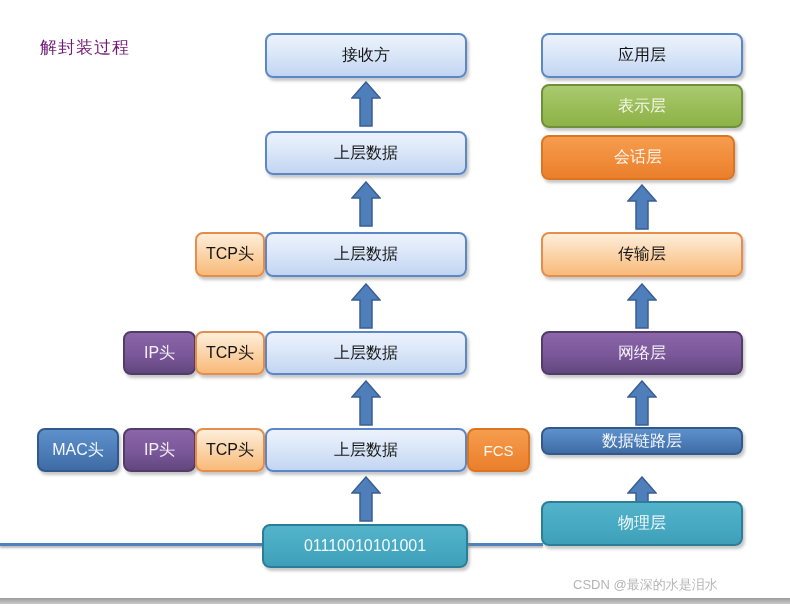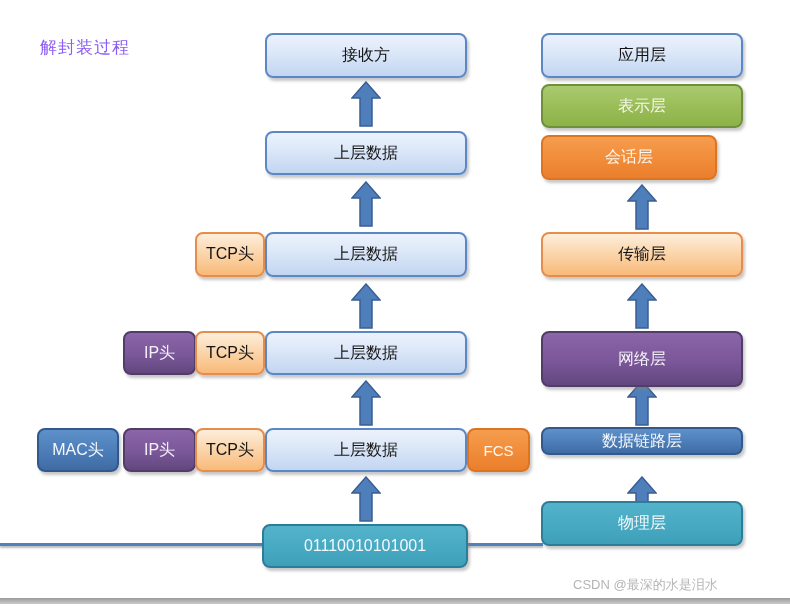--- a/index.html
+++ b/index.html
@@ -35,21 +35,21 @@
   .green{
     background:linear-gradient(180deg,#a9ca6e 0%,#9abc57 55%,#8cb348 100%);
     border:2px solid #6f8f3a;color:#f4f8ea;
   }
   .teal{
     background:linear-gradient(180deg,#53b3ca 0%,#47a9c2 55%,#3f9fb8 100%);
     border:2px solid #2c7d97;color:#f4fafc;
   }
   .arrow{position:absolute;width:30px;height:46px;z-index:1;}
   #title{
-    position:absolute;left:40px;top:36px;font-size:17px;color:#8b5cf6;
+    position:absolute;left:40px;top:36px;font-size:17px;color:#701a75;
     letter-spacing:1px;z-index:2;
   }
   #wire{
     position:absolute;left:0;top:543px;width:543px;height:3px;
     background:#4f81bd;box-shadow:0 2px 2px rgba(140,140,140,0.6);z-index:1;
   }
   #bottom-bar{
     position:absolute;left:0;top:598px;width:790px;height:6px;
     background:linear-gradient(180deg,#9b9b9b 0%,#c9c9c9 100%);z-index:2;
   }
@@ -97,23 +97,23 @@
   </svg>
   <svg class="arrow" style="left:351px;top:380px;" viewBox="0 0 30 46">
     <polygon points="15,1 1,17 9,17 9,45 21,45 21,17 29,17" fill="#4f7fba" stroke="#3a5f94" stroke-width="1.5"></polygon>
   </svg>
   <svg class="arrow" style="left:351px;top:476px;" viewBox="0 0 30 46">
     <polygon points="15,1 1,17 9,17 9,45 21,45 21,17 29,17" fill="#4f7fba" stroke="#3a5f94" stroke-width="1.5"></polygon>
   </svg>
 
   <div class="box green" style="left:541px;top:84px;width:202px;height:44px;">表示层</div>
   <div class="box lightblue" style="left:541px;top:33px;width:202px;height:45px;">应用层</div>
-  <div class="box orange" style="left:541px;top:135px;width:176px;height:45px;font-family:Liberation Serif, serif;">会话层</div>
+  <div class="box orange" style="left:541px;top:135px;width:194px;height:45px;font-family:Liberation Serif, serif;">会话层</div>
   <div class="box lightorange" style="left:541px;top:232px;width:202px;height:45px;">传输层</div>
-  <div class="box purple" style="left:541px;top:331px;width:202px;height:56px;">网络层</div>
+  <div class="box purple" style="left:541px;top:331px;width:202px;height:44px;">网络层</div>
   <div class="box steelblue" style="left:541px;top:427px;width:202px;height:28px;">数据链路层</div>
   <div class="box teal" style="left:541px;top:501px;width:202px;height:45px;">物理层</div>
 
   <svg class="arrow" style="left:627px;top:184px;" viewBox="0 0 30 46">
     <polygon points="15,1 1,17 9,17 9,45 21,45 21,17 29,17" fill="#4f7fba" stroke="#3a5f94" stroke-width="1.5"></polygon>
   </svg>
   <svg class="arrow" style="left:627px;top:283px;" viewBox="0 0 30 46">
     <polygon points="15,1 1,17 9,17 9,45 21,45 21,17 29,17" fill="#4f7fba" stroke="#3a5f94" stroke-width="1.5"></polygon>
   </svg>
   <svg class="arrow" style="left:627px;top:380px;" viewBox="0 0 30 46">

